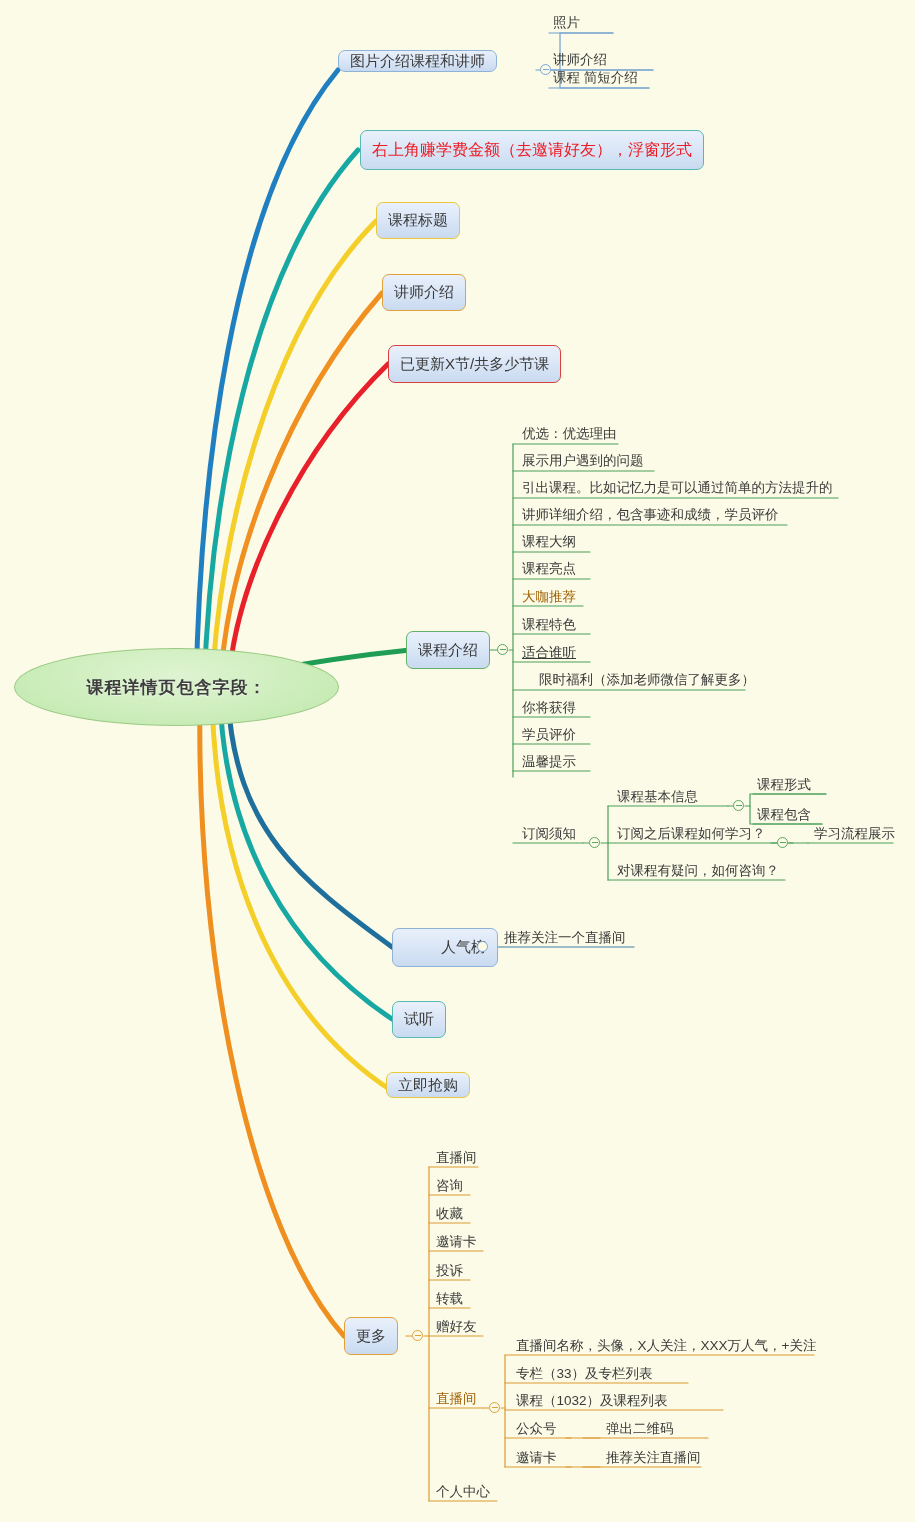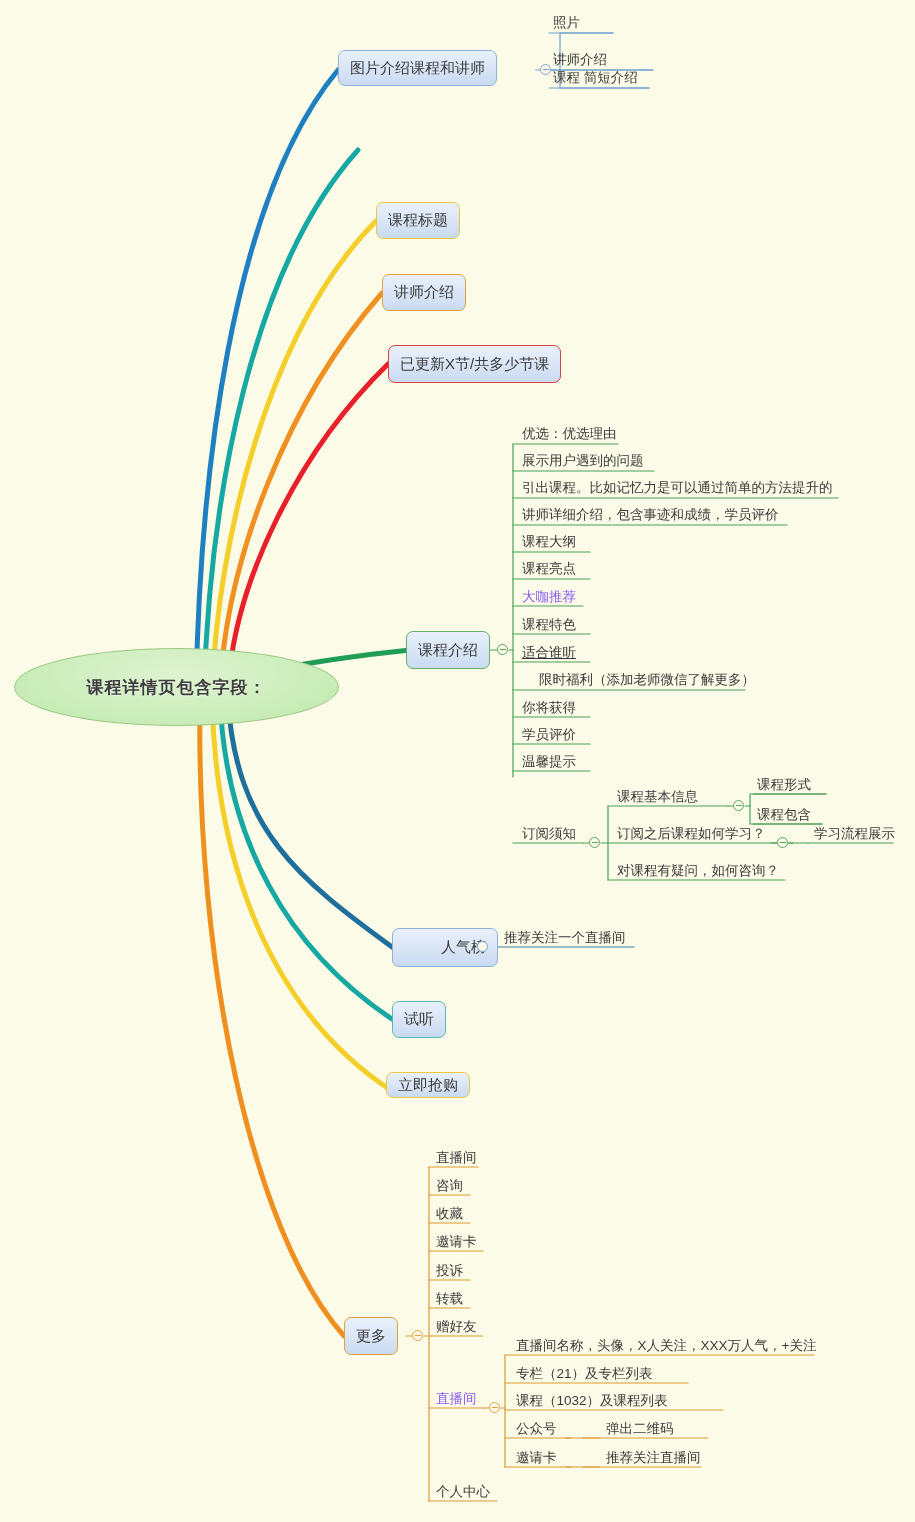--- a/index.html
+++ b/index.html
@@ -52,21 +52,21 @@
   
   .leaf{
     position:absolute;
     font-size:13.5px;
     color:#3a3a3a;
     white-space:nowrap;
     z-index:4;
     line-height:17px;
     padding:0 3px 2px 4px;
   }
-  .leaf.red-text{color:#8b5cf6;}
+  .leaf.red-text{color:#a16207;}
 
   
   .toggle{
     position:absolute;
     width:11px;height:11px;border-radius:50%;
     box-sizing:border-box;
     background:#fbfbe7;
     z-index:6;
   }
   .toggle::after{
@@ -174,25 +174,28 @@
       <path d="M583,1438 L600,1438" stroke="#dd9a33" stroke-width="1.2"></path>
       <path d="M566,1467 L571,1467" stroke="#dd9a33" stroke-width="1.2"></path>
       <path d="M583,1467 L600,1467" stroke="#dd9a33" stroke-width="1.2"></path>
     </g>
   </svg>
 
   <div class="root">
     <span>课程详情页包含字段：</span>
   </div>
 
-  <div class="box b-blue" style="left:338px;top:50px;height:36px;">
+  <div class="box b-blue" style="left:338px;top:50px;height:22px;">
     <span>图片介绍课程和讲师</span>
   </div>
   <div class="toggle t-blue" style="left:540px;top:64px;"></div>
 
+  <div class="box b-teal red-text" style="left:360px;top:130px;height:40px;">
+    <span>右上角赚学费金额（去邀请好友），浮窗形式</span>
+  </div>
 
   <div class="box b-yellow" style="left:376px;top:202px;height:37px;">
     <span>课程标题</span>
   </div>
 
   <div class="box b-orange" style="left:382px;top:274px;height:37px;">
     <span>讲师介绍</span>
   </div>
 
   <div class="box b-red" style="left:388px;top:345px;height:38px;">
@@ -330,21 +333,21 @@
   </div>
   <div class="toggle t-orange" style="left:489px;top:1402px;"></div>
   <div class="leaf" style="left:432px;top:1483px;">
     <span>个人中心</span>
   </div>
 
   <div class="leaf" style="left:512px;top:1337px;">
     <span>直播间名称，头像，X人关注，XXX万人气，+关注</span>
   </div>
   <div class="leaf" style="left:512px;top:1365px;">
-    <span>专栏（21）及专栏列表</span>
+    <span>专栏（33）及专栏列表</span>
   </div>
   <div class="leaf" style="left:512px;top:1392px;">
     <span>课程（1032）及课程列表</span>
   </div>
   <div class="leaf" style="left:512px;top:1420px;">
     <span>公众号</span>
   </div>
   <div class="leaf" style="left:602px;top:1420px;">
     <span>弹出二维码</span>
   </div>

